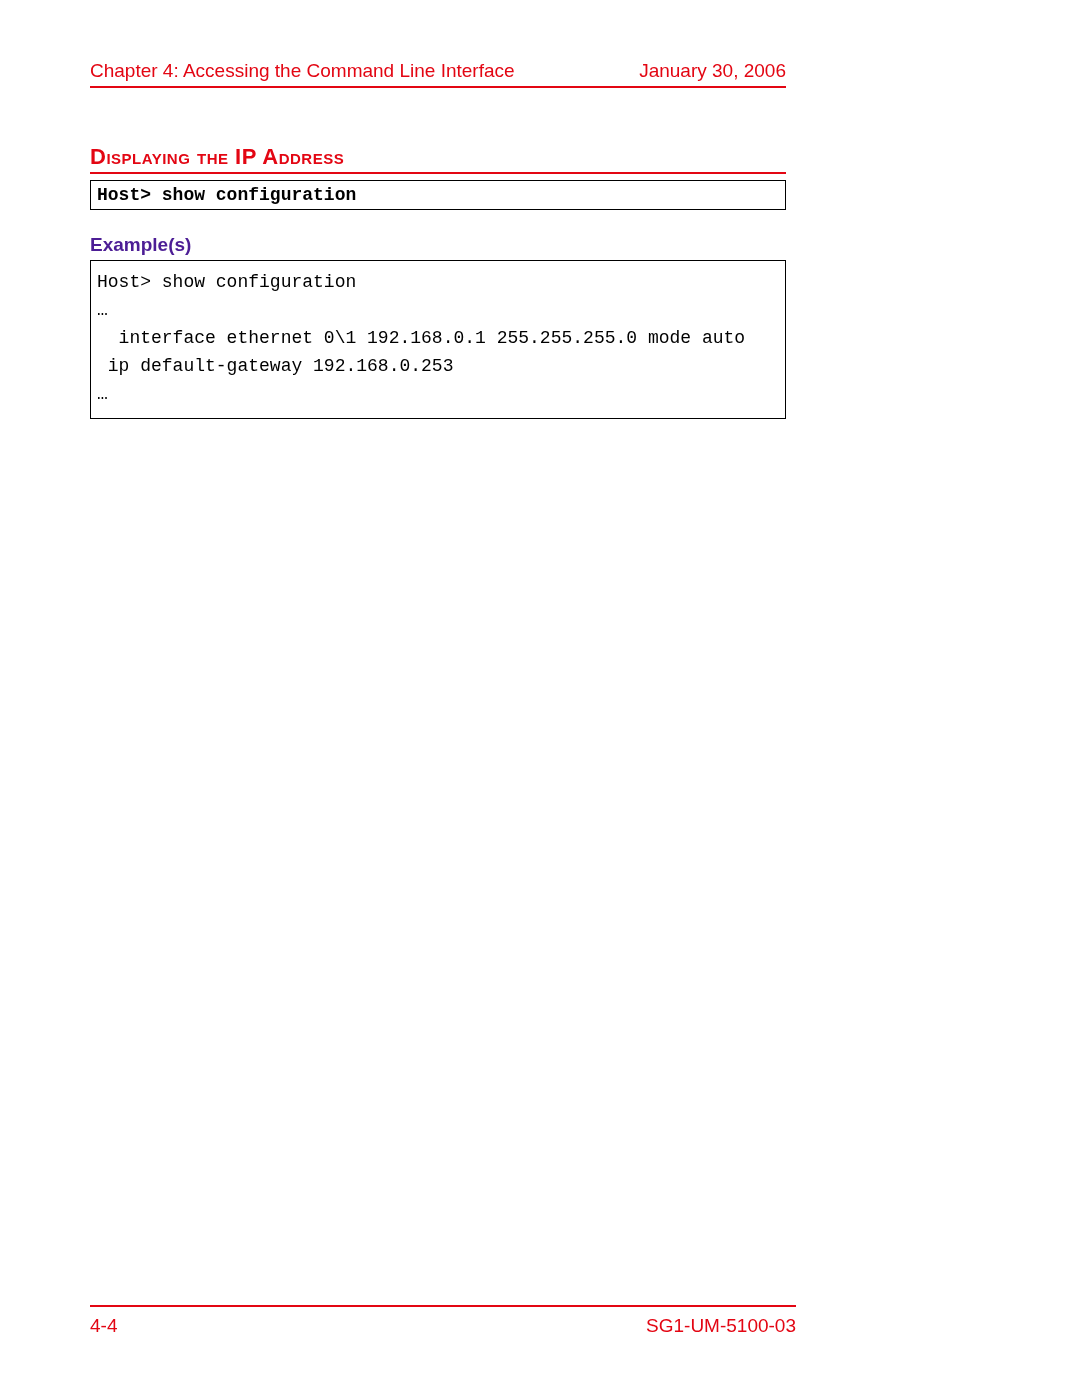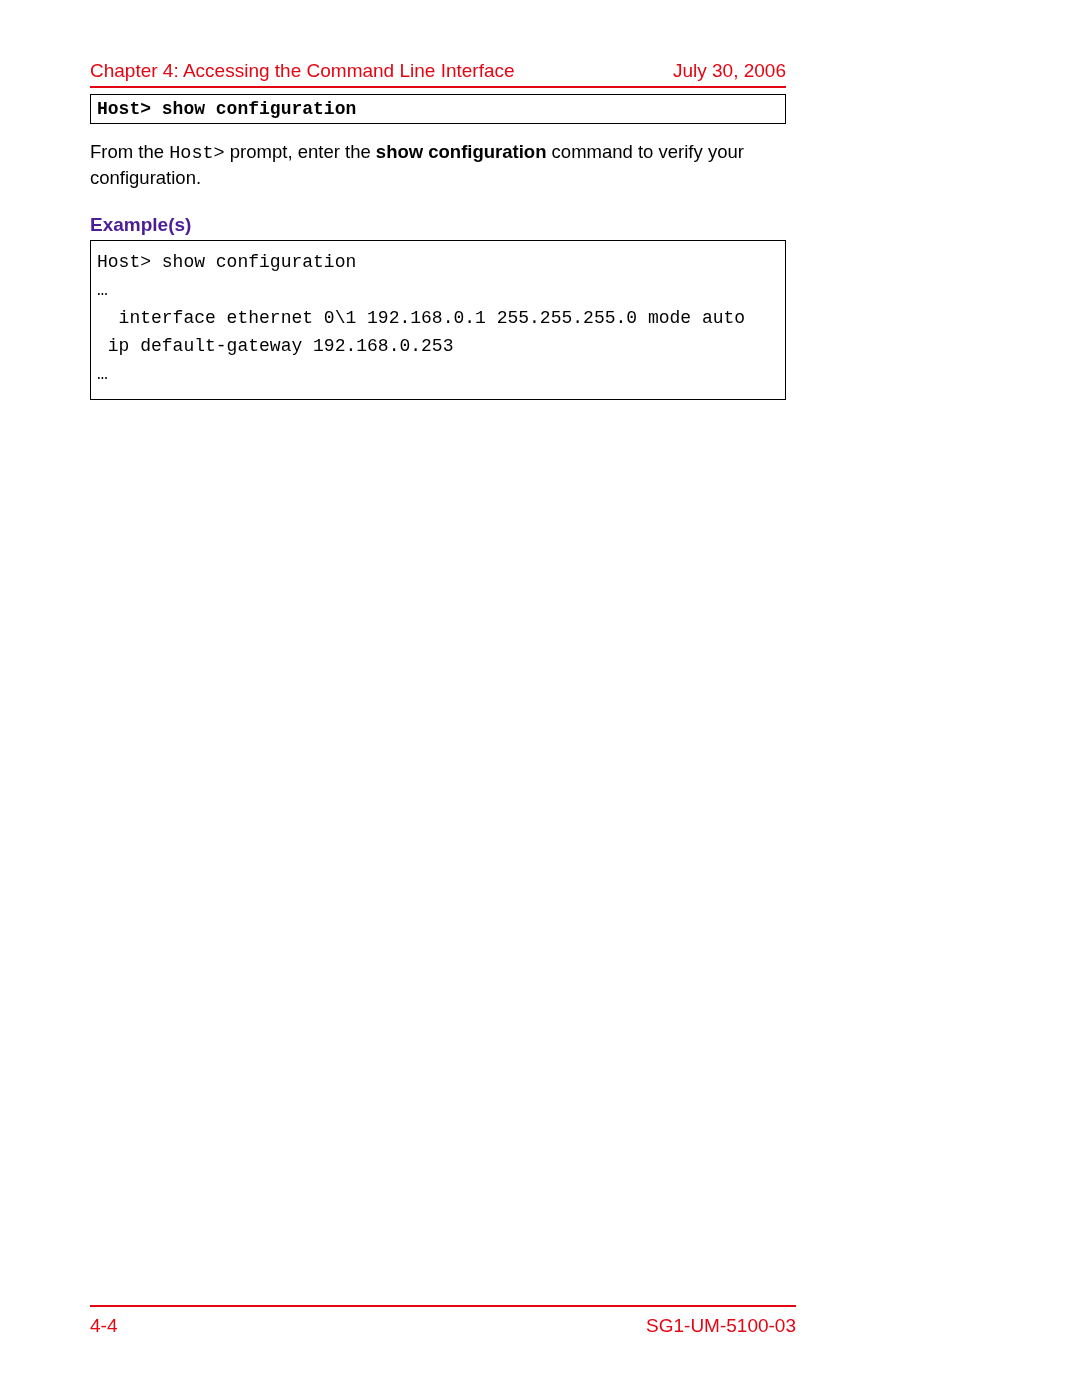--- a/index.html
+++ b/index.html
@@ -83,29 +83,27 @@
     font-size: 19px;
   }
 </style>
 </head>
 <body>
 
 <div class="page">
 
   <div class="header-row">
     <span>Chapter 4: Accessing the Command Line Interface</span>
-    <span>July 30, 2006</span>
+    <span>January 30, 2006</span>
   </div>
 
+  <div class="section-title">Displaying the IP Address</div>
 
   <div class="cmd-box">Host&gt; show configuration</div>
 
-  <p class="body-text">
-    <span>From the </span><span class="mono">Host&gt;</span><span> prompt, enter the </span><span class="b">show configuration</span><span> command to verify your configuration.</span>
-  </p>
 
   <div class="subhead">Example(s)</div>
 
   <div class="example-box">Host&gt; show configuration
 …
   interface ethernet 0\1 192.168.0.1 255.255.255.0 mode auto
  ip default-gateway 192.168.0.253
 …</div>
 
 

